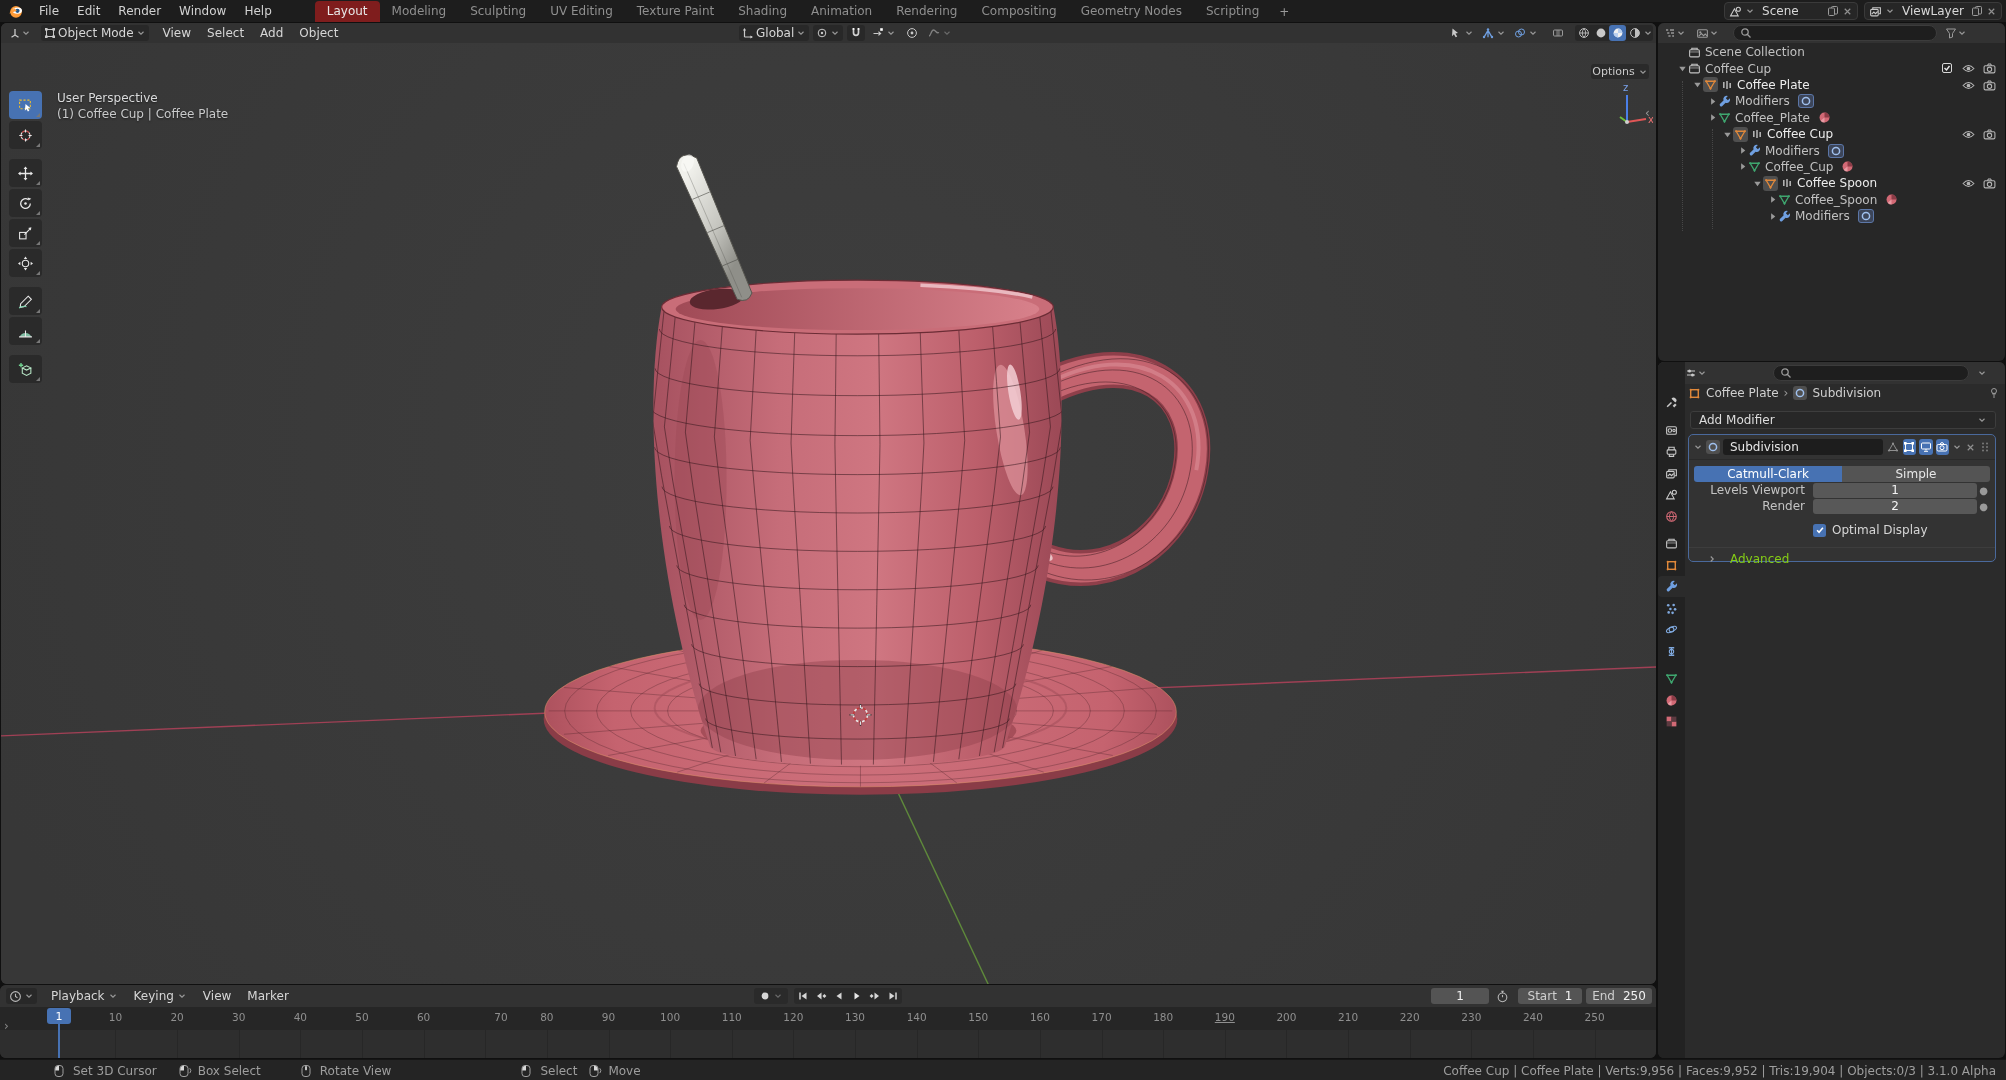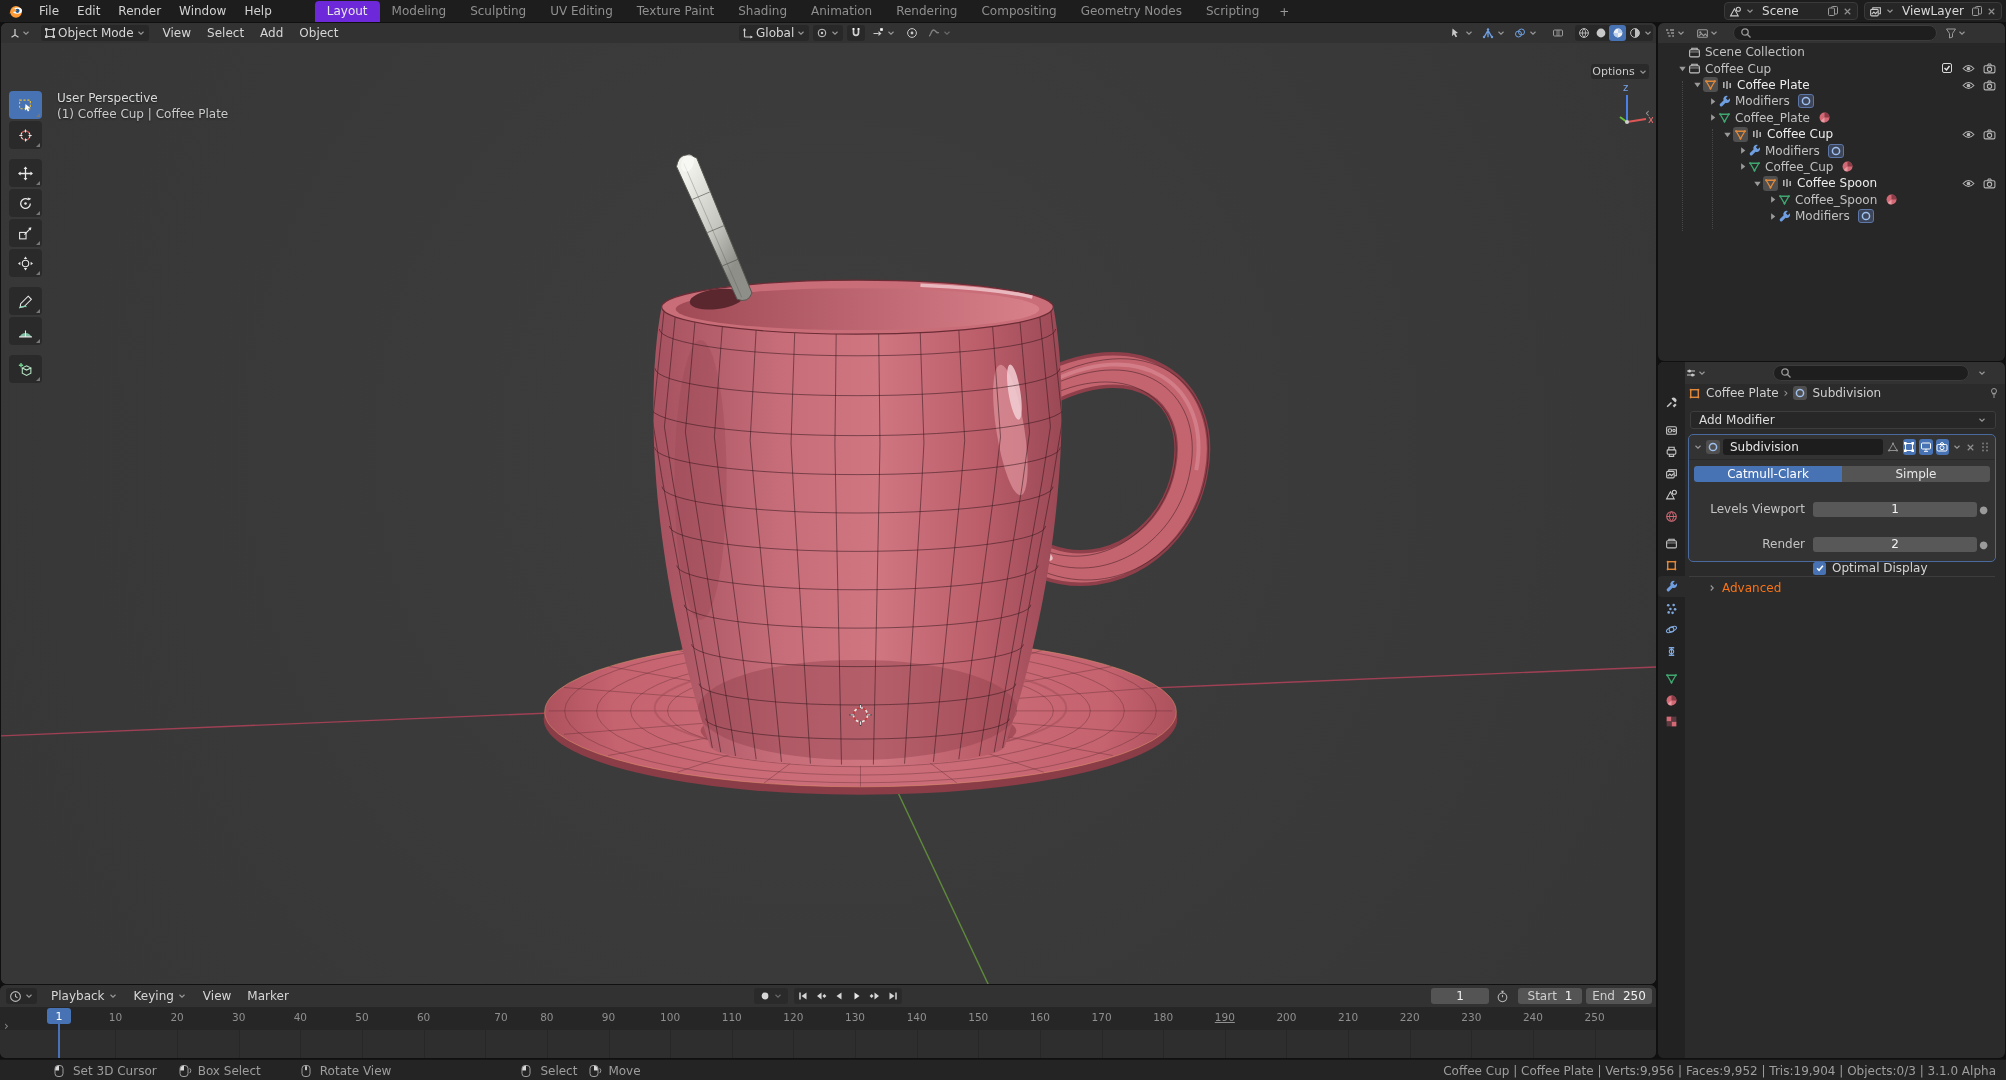--- a/index.html
+++ b/index.html
@@ -8,21 +8,21 @@
        overflow:hidden;-webkit-font-smoothing:antialiased;}
   .r{position:absolute;}
   .row{display:flex;align-items:center;}
   .icon{display:inline-flex;align-items:center;justify-content:center;line-height:0;}
   
   #topbar{left:0;top:0;width:2006px;height:22px;background:#1d1d1d;display:flex;align-items:center;}
   #tb-menus{display:flex;align-items:center;margin-left:6px;}
   .menu-item{padding:2px 9px;color:#d2d2d2;border-radius:3px;cursor:default;}
   #tb-tabs{display:flex;align-items:flex-end;height:22px;margin-left:34px;}
   .tab{padding:3px 12px 4px;color:#8f8f8f;border-radius:4px 4px 0 0;cursor:default;}
-  .tab.active{background:#6d28d9;color:#e8e8e8;}
+  .tab.active{background:#7f1d1d;color:#e8e8e8;}
   .tab.newtab{color:#9a9a9a;padding:3px 8px;}
   #tb-right{position:absolute;right:4px;top:2px;display:flex;gap:6px;}
   .idpill{display:flex;align-items:center;background:#262626;border:1px solid #3a3a3a;border-radius:4px;height:16px;padding:0 4px;gap:3px;}
   .idpill .lbl{color:#d8d8d8;padding:0 4px;min-width:58px;}
   
   #viewport{left:1px;top:23px;width:1655px;height:961px;background:#3b3b3b;border-radius:6px;overflow:hidden;}
   #vp-header{position:absolute;left:0;top:0;width:100%;height:20px;background:#323232;display:flex;align-items:center;}
   .hbtn{display:flex;align-items:center;gap:2px;padding:0 3px;height:16px;border-radius:3px;}
   .hpill{background:#282828;}
   .menu2{padding:0 8px;color:#d6d6d6;}
@@ -62,28 +62,28 @@
                 border-radius:3px;display:flex;align-items:center;padding:0 8px;color:#dcdcdc;justify-content:space-between;box-sizing:border-box;}
   #mod-panel{position:absolute;left:30px;top:72px;width:308px;height:128px;background:#333333;border:1px solid #4a699c;border-radius:5px;box-sizing:border-box;}
   #mod-head{display:flex;align-items:center;height:24px;padding:0 4px;gap:3px;}
   #mod-name{background:#1d1d1d;border-radius:3px;height:16px;flex:0 0 146px;display:flex;align-items:center;padding:0 7px;color:#e6e6e6;}
   .tgl{width:17px;height:16px;border-radius:3px;display:flex;align-items:center;justify-content:center;}
   .tgl.on{background:#4772b3;}
   #mod-body{border-top:1px solid #2a2a2a;padding-top:6px;position:relative;}
   #seg{display:flex;margin:0 5px;height:16px;border-radius:3px;overflow:hidden;}
   #seg .seg{flex:1;display:flex;align-items:center;justify-content:center;background:#545454;color:#e8e8e8;}
   #seg .seg.on{background:#4772b3;color:#fff;}
-  .prow{display:flex;align-items:center;height:16px;margin-top:19px;position:relative;}
+  .prow{display:flex;align-items:center;height:16px;margin-top:0;position:relative;}
   .prow .plab{width:116px;text-align:right;color:#c3c3c3;}
   .prow .pfield{margin-left:8px;width:164px;height:15px;background:#585858;border-radius:3px;color:#f4f4f4;
                 display:flex;align-items:center;justify-content:center;}
   .kdot{position:absolute;right:7px;color:#9a9a9a;font-size:10px;}
   #optrow{display:flex;align-items:center;margin:8px 0 0 124px;position:relative;height:16px;}
   .cbox{width:13px;height:13px;background:#4772b3;border-radius:2.5px;display:flex;align-items:center;justify-content:center;margin-right:6px;}
-  #advrow{border-top:1px solid #3d3d3d;display:flex;align-items:center;height:22px;padding-left:18px;color:#f97316;gap:5px;}
+  #advrow{border-top:1px solid #3d3d3d;margin-top:9px;display:flex;align-items:center;height:22px;padding-left:18px;color:#84cc16;gap:13px;}
   
   #timeline{left:0;top:985px;width:1656px;height:73px;background:#2e2e2e;border-radius:6px;overflow:hidden;}
   #tl-header{position:absolute;left:0;top:0;width:100%;height:22px;background:#323232;display:flex;align-items:center;}
   #ruler{position:absolute;left:0;top:22px;width:100%;height:23px;background:#262626;border-bottom:1px solid #202020;}
   .tick{position:absolute;top:4px;transform:translateX(-50%);color:#8f8f8f;font-size:10.5px;}
   #tracks{position:absolute;left:0;top:45px;width:100%;height:28px;background:#2e2e2e;}
   .gline{position:absolute;top:0;width:1px;height:28px;background:#272727;}
   #playhead-marker{position:absolute;left:47px;top:23px;width:24px;height:16px;background:#4772b3;border-radius:3px;
                    color:#fff;display:flex;align-items:center;justify-content:center;font-size:11px;}
   #playhead-line{position:absolute;left:58px;top:39px;width:2px;height:34px;background:#4772b3;}

